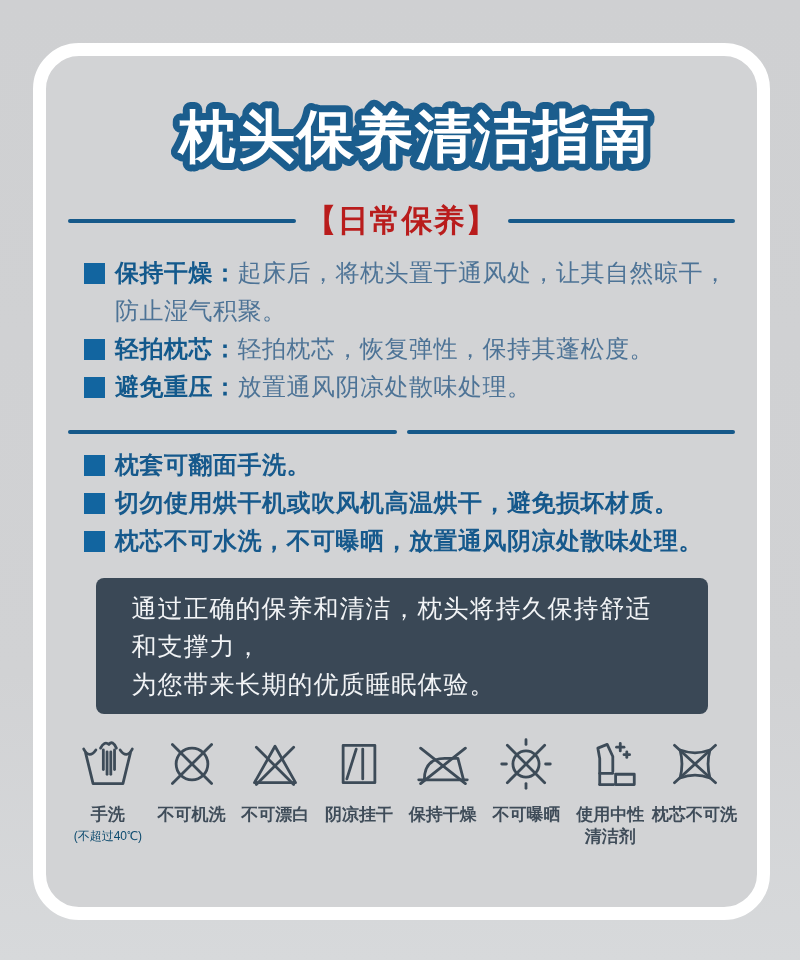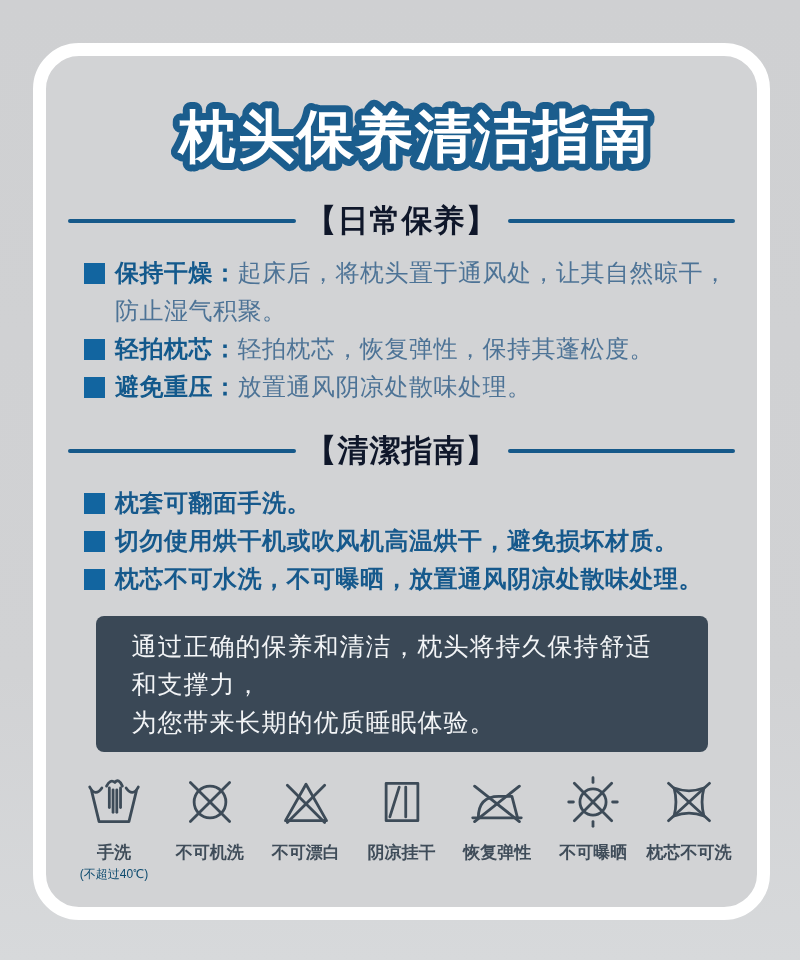--- a/index.html
+++ b/index.html
@@ -26,21 +26,21 @@
     fill:#ffffff;stroke:#1b5d8d;stroke-width:14px;
     stroke-linejoin:round;paint-order:stroke fill;
     letter-spacing:2px;
   }
 
   .hdr{display:flex;align-items:center;gap:10px;margin:0 6px;}
   .hdr.first{margin-top:16px;}
   .hdr.second{margin-top:24px;}
   .hdr .line{flex:1;height:4px;background:#16598a;border-radius:2px;}
   .hdr h2{
-    margin:0;font-size:31px;font-weight:700;color:#0f172a;
+    margin:0;font-size:31px;font-weight:700;color:#b91c1c;
     letter-spacing:1px;white-space:nowrap;
   }
 
   .list{margin:12px 2px 0 22px;}
   .item{display:flex;align-items:flex-start;}
   .sq{
     flex:0 0 auto;width:21px;height:21px;background:#1265a0;
     margin:9px 10px 0 0;
   }
   .txt{
@@ -96,21 +96,20 @@
         <p class="txt"><span class="lead">轻拍枕芯：</span><span class="rest">轻拍枕芯，恢复弹性，保持其蓬松度。</span></p>
       </div>
       <div class="item">
         <span class="sq"></span>
         <p class="txt"><span class="lead">避免重压：</span><span class="rest">放置通风阴凉处散味处理。</span></p>
       </div>
     </div>
 
     <div class="hdr second">
       <span class="line"></span>
-      <h2>【清潔指南】</h2>
       <span class="line"></span>
     </div>
 
     <div class="list sec2">
       <div class="item">
         <span class="sq"></span>
         <p class="txt"><span class="rest">枕套可翻面手洗。</span></p>
       </div>
       <div class="item">
         <span class="sq"></span>
@@ -171,36 +170,50 @@
         <div class="lbl">阴凉挂干</div>
       </div>
 
       <div class="col">
         <svg class="ic" width="56" height="56" viewBox="0 0 60 60">
           <path d="M4 47 H56"></path>
           <path d="M10 47 C10 29 20 24 32 24 H46 L52 47"></path>
           <path d="M6 13 L54 51"></path>
             <path d="M54 13 L6 51"></path>
         </svg>
-        <div class="lbl">恢复弹性</div>
+        <div class="lbl">保持干燥</div>
       </div>
 
       <div class="col">
         <svg class="ic" width="56" height="56" viewBox="0 0 60 60">
           <circle cx="30" cy="30" r="14"></circle>
           <path d="M30 4 V9"></path>
             <path d="M30 51 V56"></path>
             <path d="M4 30 H9"></path>
             <path d="M51 30 H56"></path>
           <path d="M10 10 L50 50"></path>
             <path d="M50 10 L10 50"></path>
         </svg>
         <div class="lbl">不可曝晒</div>
       </div>
 
+      <div class="col">
+        <svg class="ic" width="56" height="56" viewBox="0 0 60 60">
+          <path d="M19 52 V24 L17 13 L27 9 L33 22 V38"></path>
+          <path d="M19 52 H34"></path>
+          <path d="M19 40 H33"></path>
+          <rect x="36" y="41" width="20" height="11"></rect>
+          <path d="M41 8 V16"></path>
+            <path d="M37 12 H45"></path>
+          <path d="M48 17 V23"></path>
+            <path d="M45 20 H51"></path>
+        </svg>
+        <div class="lbl">使用中性</div>
+        <div class="lbl2">清洁剂</div>
+      </div>
 
       <div class="col">
         <svg class="ic" width="56" height="56" viewBox="0 0 60 60">
           <path d="M14 15 Q30 21 46 15 Q42 30 46 45 Q30 39 14 45 Q18 30 14 15 Z"></path>
           <path d="M8 10 L52 50"></path>
             <path d="M52 10 L8 50"></path>
         </svg>
         <div class="lbl">枕芯不可洗</div>
       </div>
 

